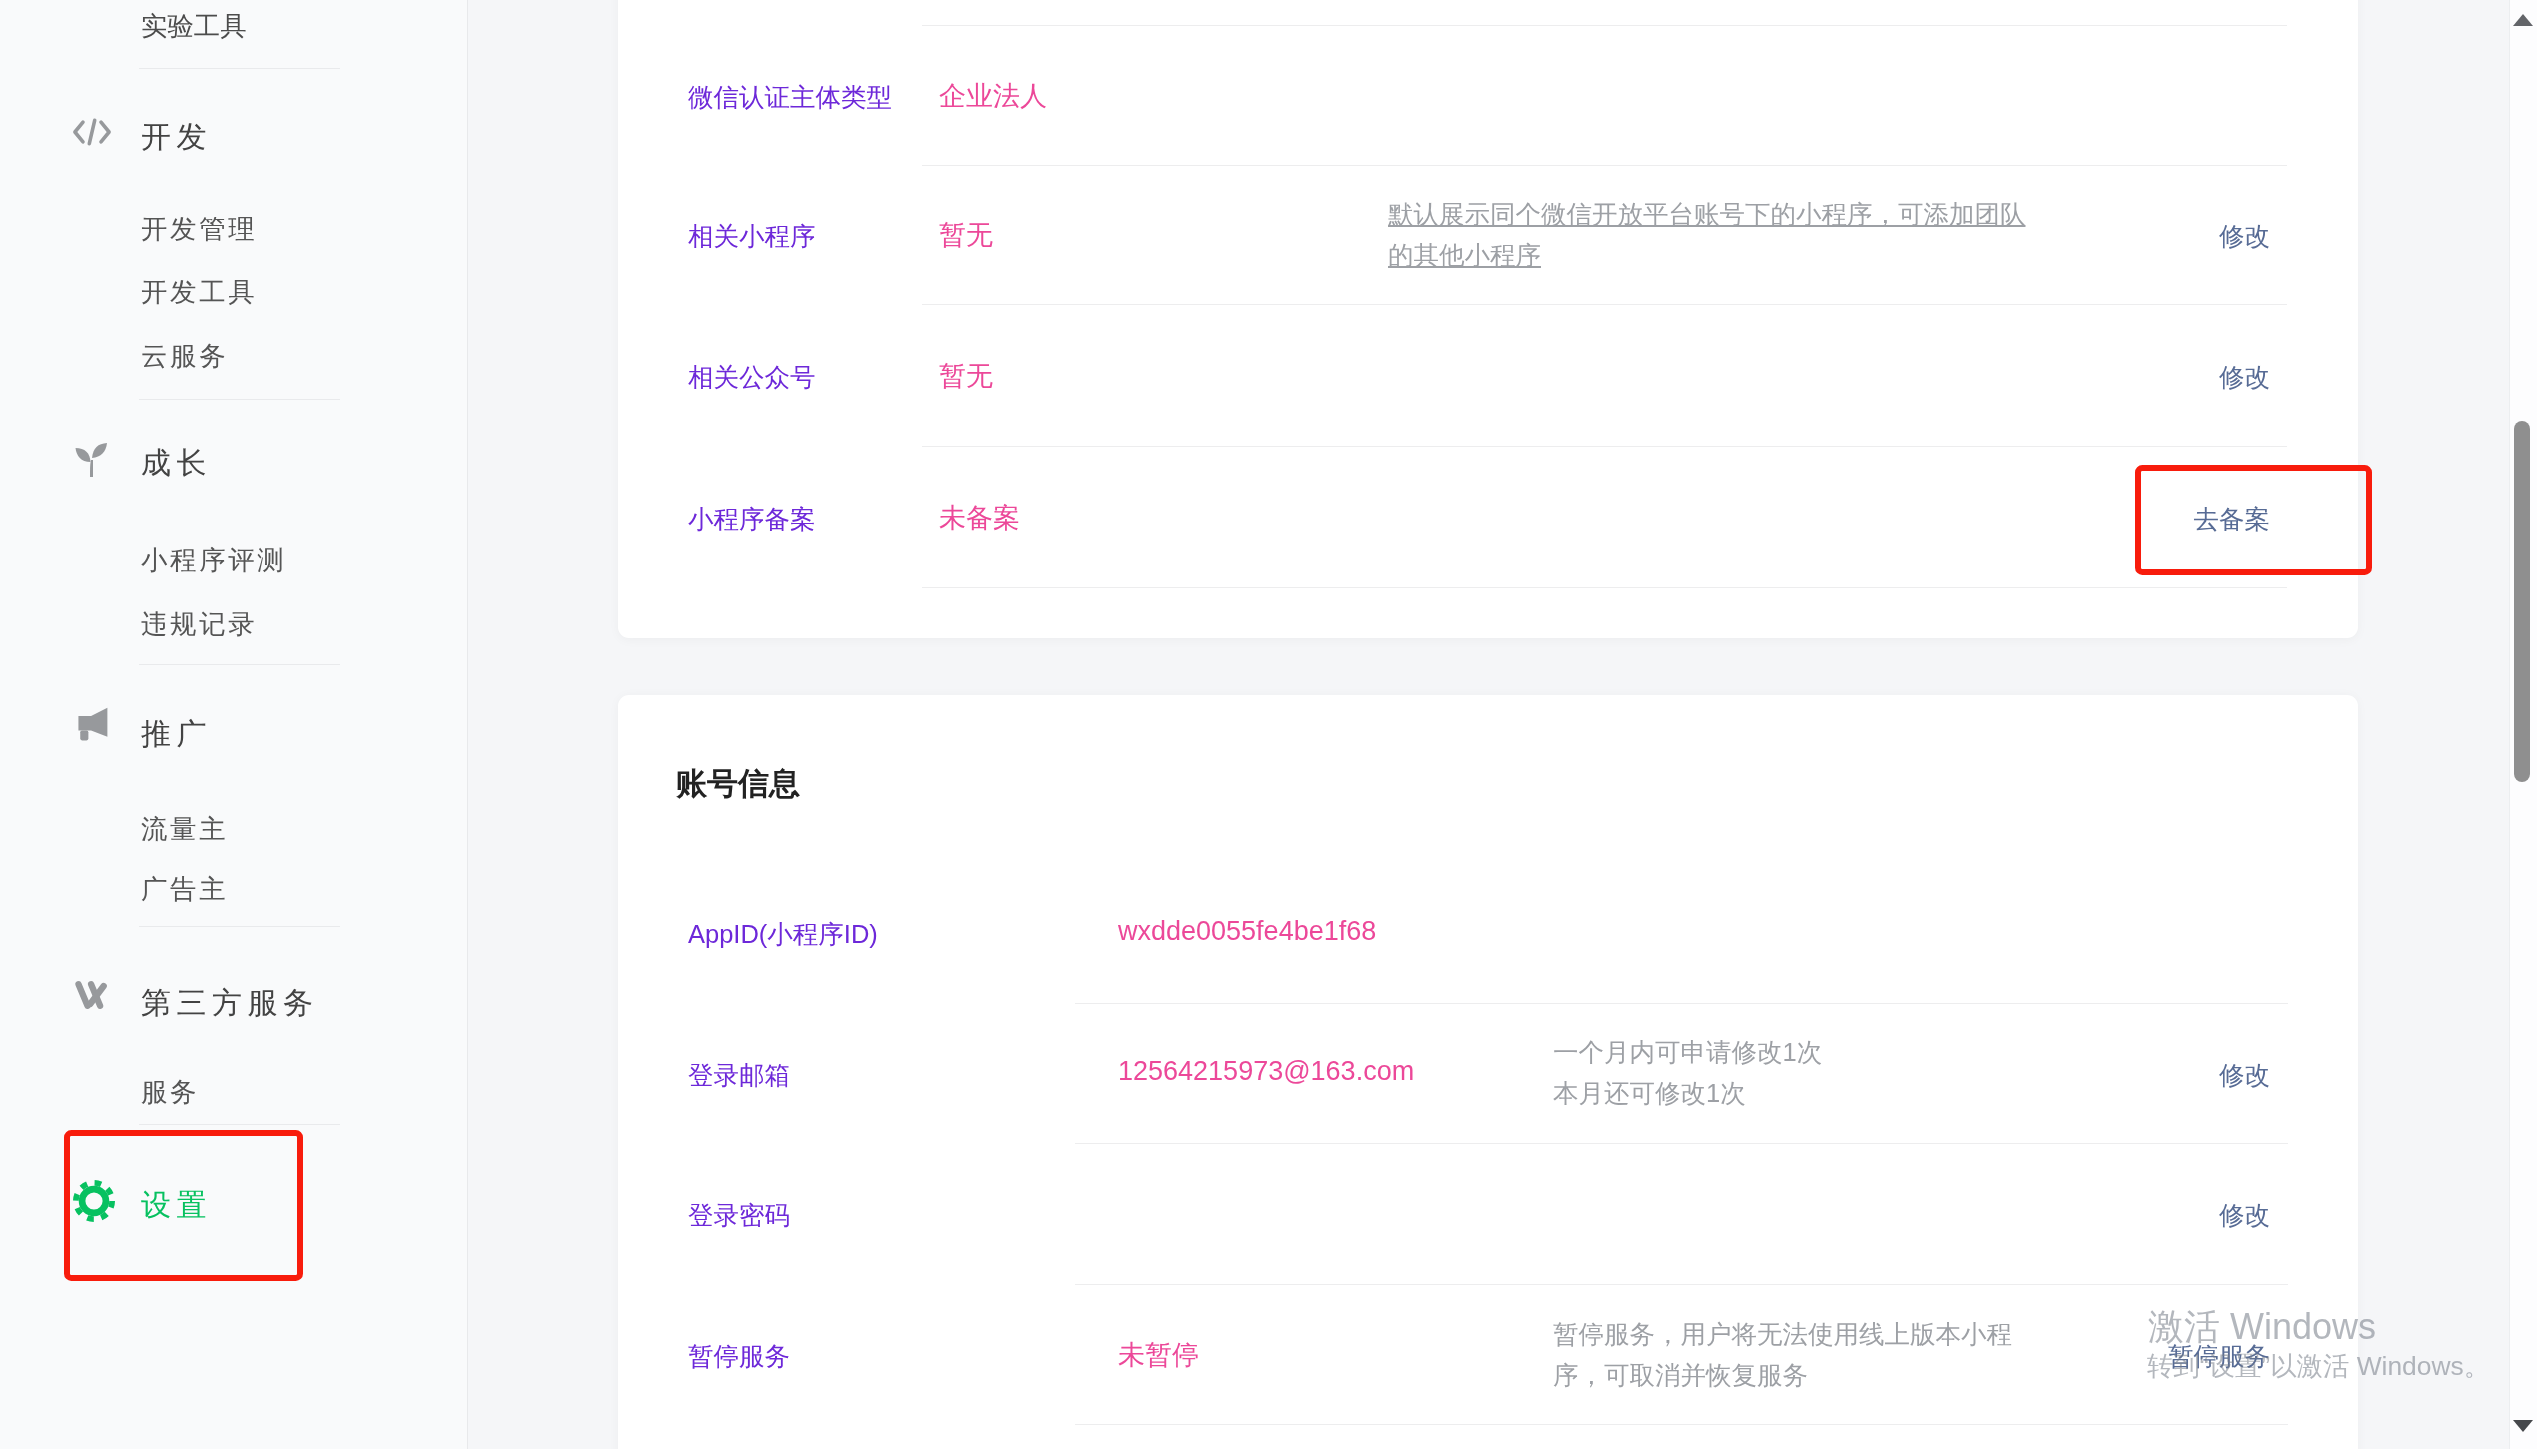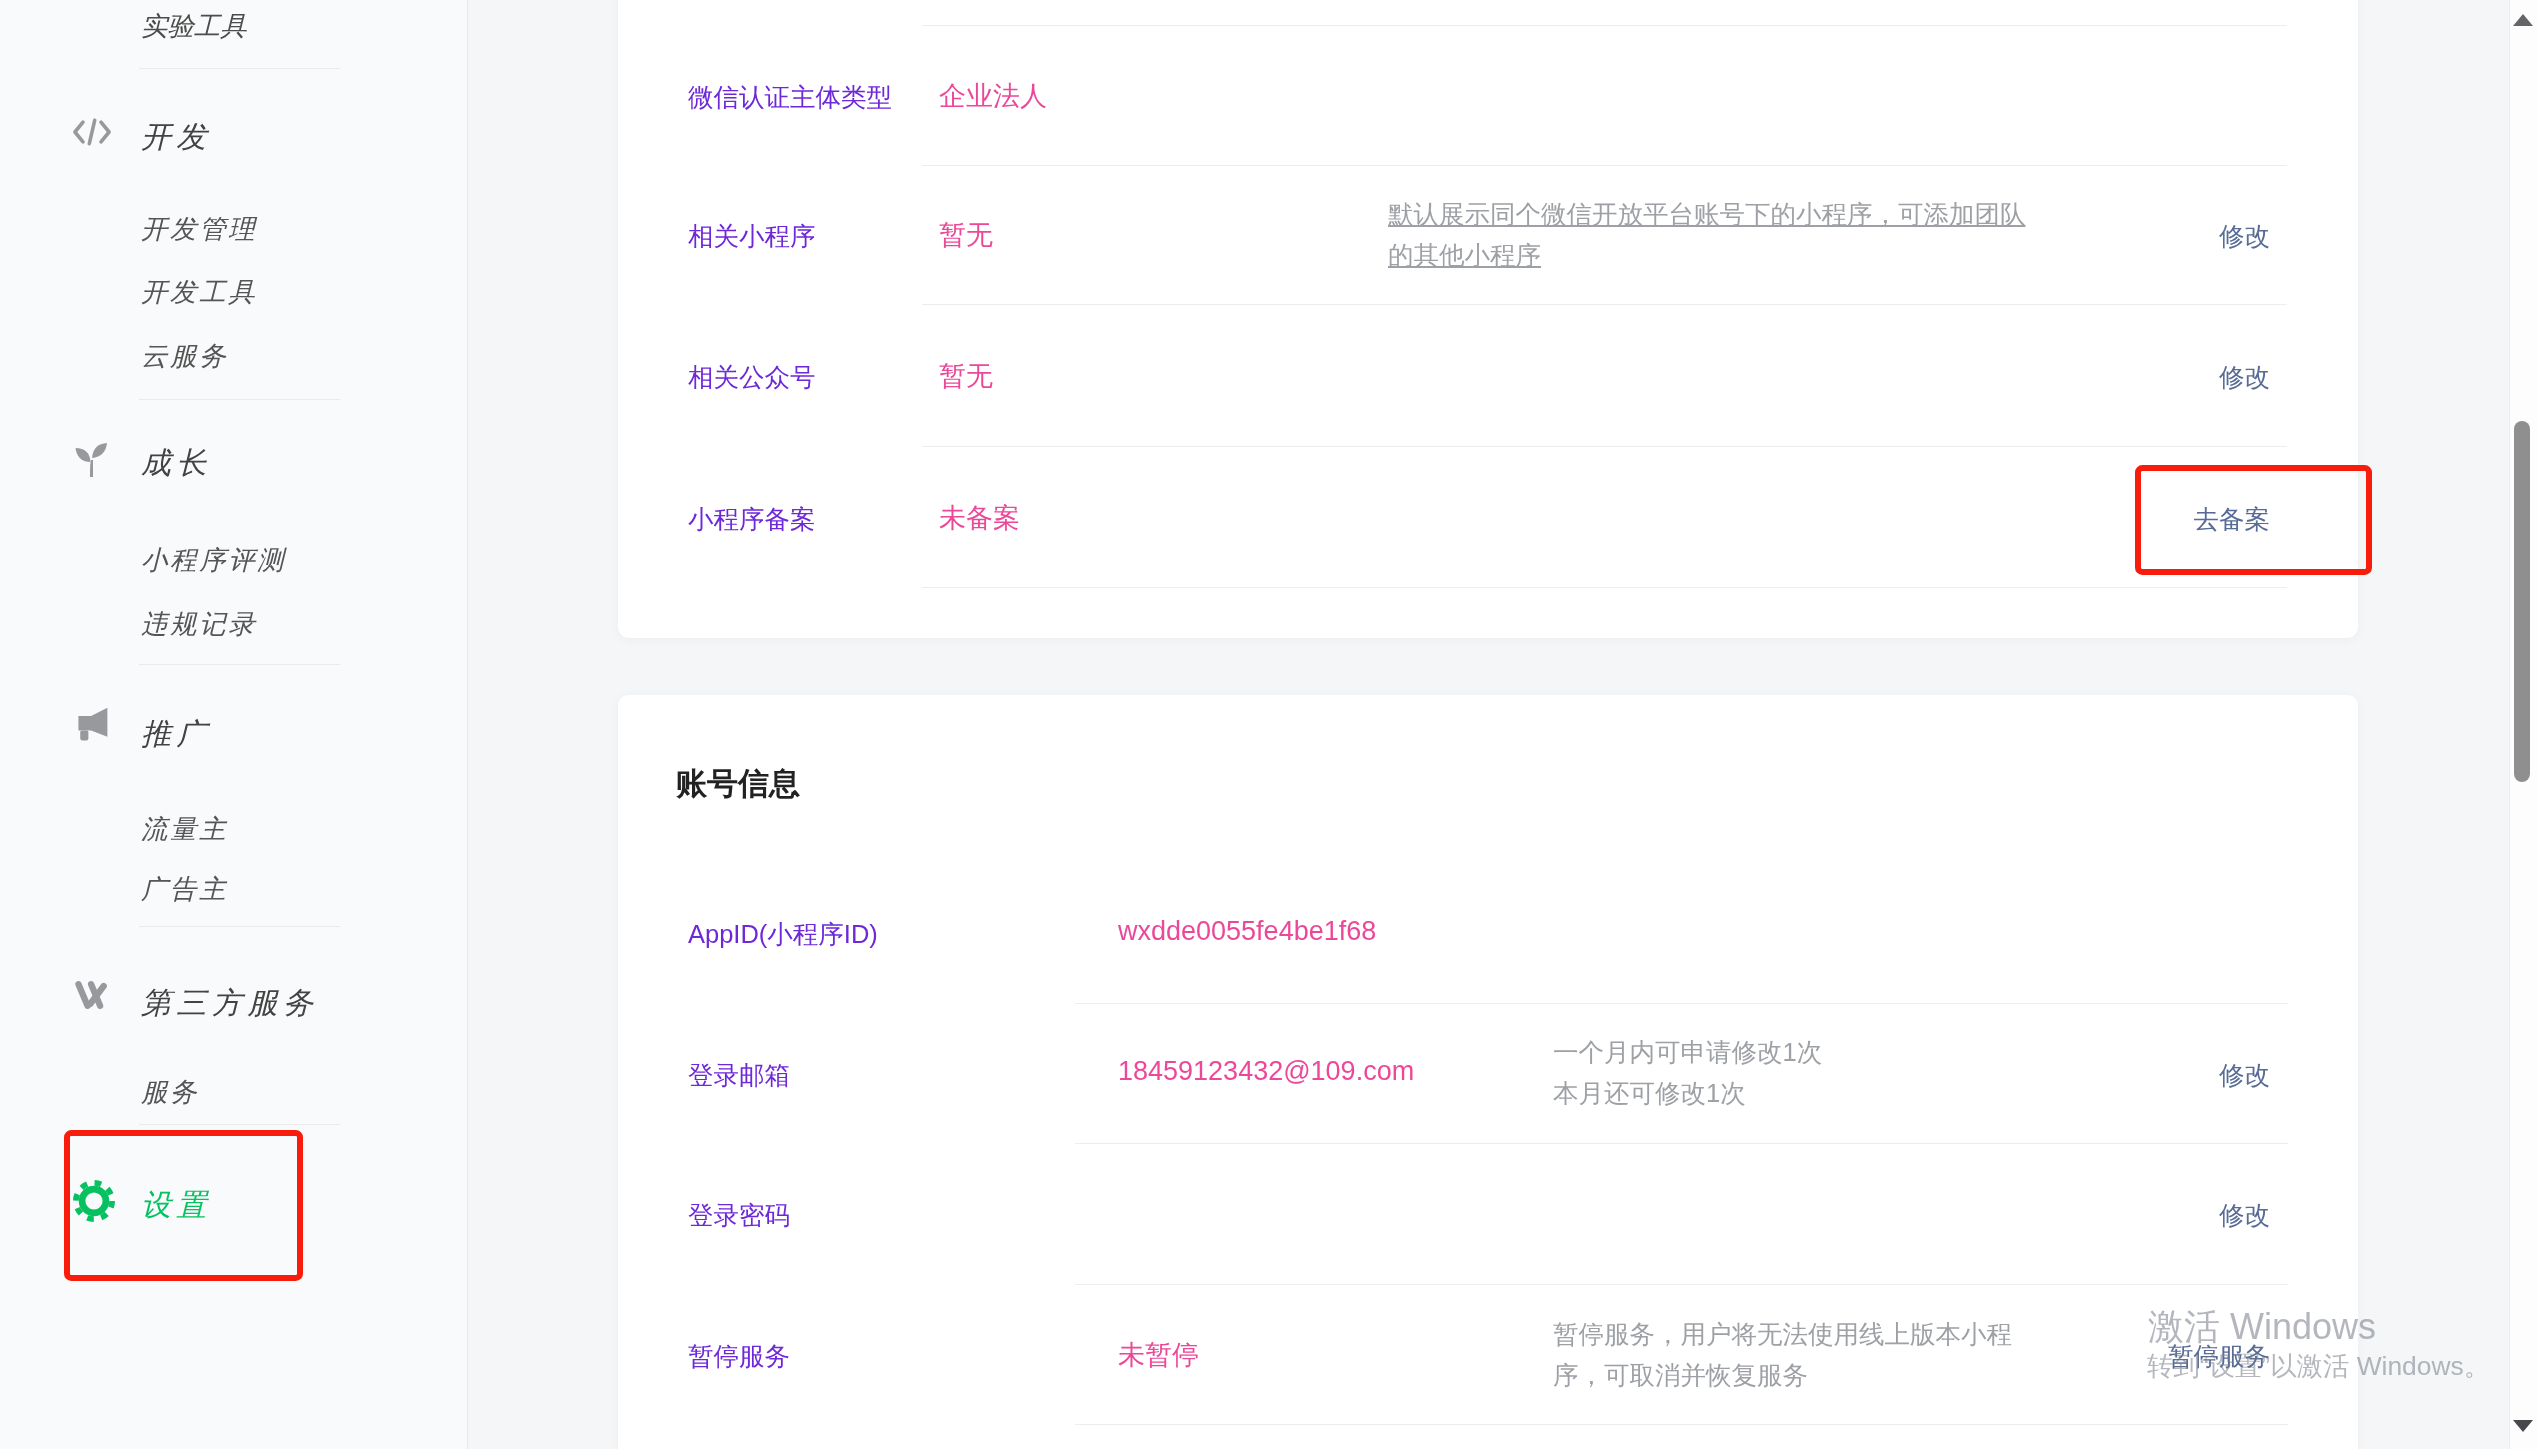--- a/index.html
+++ b/index.html
@@ -6,21 +6,21 @@
   html,body { width:2538px; height:1449px; }
   body {
     position:relative; overflow:hidden;
     background:#f5f6f8;
     font-family:"Liberation Sans","DejaVu Sans",sans-serif;
     color:#1a1a1a;
   }
   
   .sidebar {
     position:absolute; left:0; top:0; width:468px; height:1449px;
-    background:#f9fafb; border-right:0.9px solid #e8e9eb;font-style:italic;
+    background:#f9fafb; border-right:0.9px solid #e8e9eb;
   }
   .side-top-item { position:absolute; left:141px; top:9px; font-size:26.4px; color:#4c4c4c; }
   .side-divider { position:absolute; left:139px; width:201px; height:0.9px; background:#e9eaec; }
   .side-section { position:absolute; left:141px; font-size:30px; color:#434343; letter-spacing:5.5px; }
   .side-item { position:absolute; left:141px; font-size:26.4px; color:#555; letter-spacing:2.7px; }
   .side-icon { position:absolute; left:71px; }
   .side-section.active, .active-label { color:#07c160; }
   
   .card {
     position:absolute; left:618px; width:1740px;
@@ -172,21 +172,21 @@
 <div class="annotation-box" id="annotation-beian"></div>
 
 <section class="card" id="card-info">
   <h2 class="card-title" style="top:68px">账号信息</h2>
 
   <div class="row-label" style="top:222px">AppID(小程序ID)</div>
   <div class="row-value" style="top:221px">wxdde0055fe4be1f68</div>
   <div class="row-divider" style="top:308px"></div>
 
   <div class="row-label" style="top:363px">登录邮箱</div>
-  <div class="row-value" style="top:361px">18459123432@109.com</div>
+  <div class="row-value" style="top:361px">12564215973@163.com</div>
   <div class="row-note" style="top:337px">一个月内可申请修改1次
 本月还可修改1次</div>
   <a class="row-link" style="top:363px">修改</a>
   <div class="row-divider" style="top:448px"></div>
 
   <div class="row-label" style="top:503px">登录密码</div>
   <a class="row-link" style="top:503px">修改</a>
   <div class="row-divider" style="top:589px"></div>
 
   <div class="row-label" style="top:644px">暂停服务</div>

